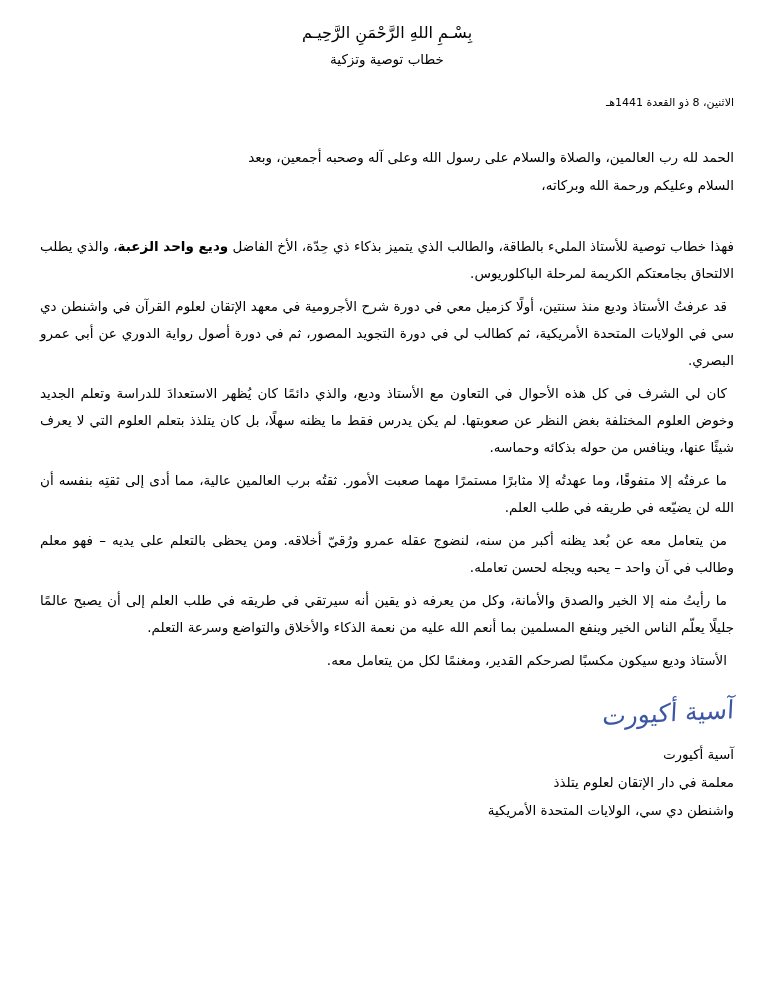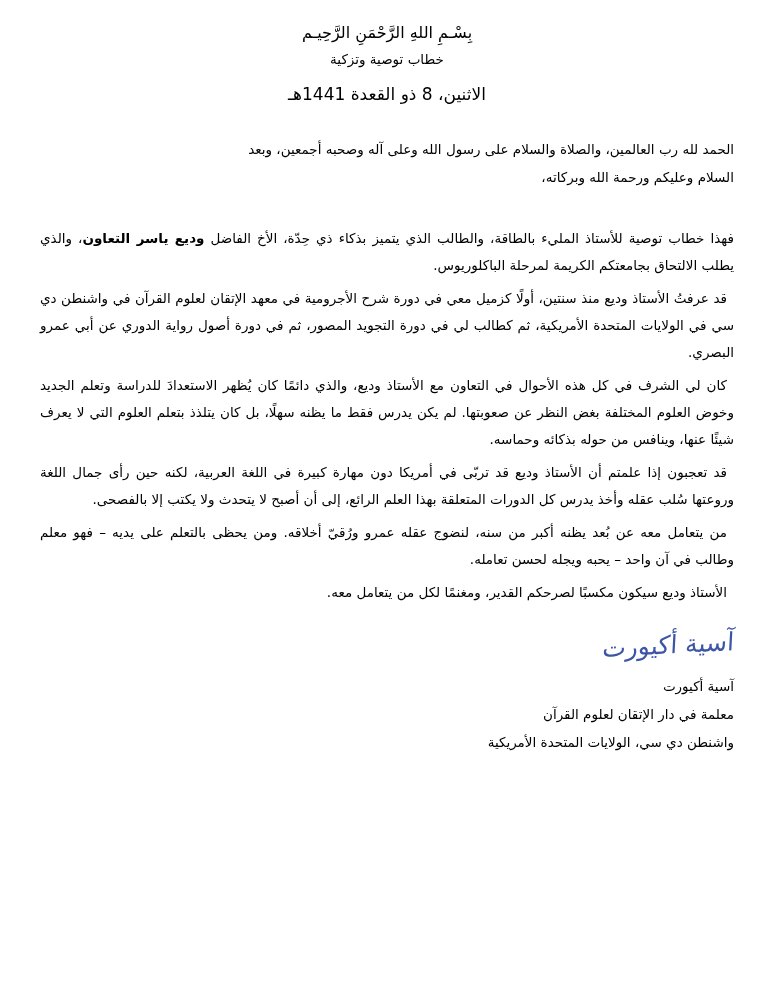--- a/index.html
+++ b/index.html
@@ -21,24 +21,24 @@
     font-size: 16px;
     line-height: 26px;
     letter-spacing: 0.5px;
   }
   .letter-title {
     text-align: center;
     font-size: 13.5px;
     line-height: 27px;
   }
   .letter-date {
-    text-align: center;
-    font-size: 17px;
+    text-align: right;
+    font-size: 11px;
     line-height: 27px;
-    margin-top: 8px;
+    margin-top: 16px;
   }
   p.line {
     margin: 0;
     font-size: 13.5px;
     line-height: 27.5px;
     text-align: right;
   }
   p.hamdala { margin-top: 28px; }
   p.para {
     margin: 0 0 6px 0;
@@ -77,35 +77,36 @@
   <div class="bismillah">بِسْـمِ اللهِ الرَّحْمَنِ الرَّحِيـم</div>
 
   <div class="letter-title">خطاب توصية وتزكية</div>
 
   <div class="letter-date">الاثنين، 8 ذو القعدة 1441هـ</div>
 
   <p class="line hamdala">الحمد لله رب العالمين، والصلاة والسلام على رسول الله وعلى آله وصحبه أجمعين، وبعد</p>
 
   <p class="line">السلام وعليكم ورحمة الله وبركاته،</p>
 
-  <p class="para intro"><span>فهذا خطاب توصية للأستاذ المليء بالطاقة، والطالب الذي يتميز بذكاء ذي حِدّة، الأخ الفاضل </span><span class="student-name">وديع ياسر التعاون</span><span>، والذي يطلب الالتحاق بجامعتكم الكريمة لمرحلة الباكلوريوس.</span></p>
+  <p class="para intro"><span>فهذا خطاب توصية للأستاذ المليء بالطاقة، والطالب الذي يتميز بذكاء ذي حِدّة، الأخ الفاضل </span><span class="student-name">وديع واحد الزعبة</span><span>، والذي يطلب الالتحاق بجامعتكم الكريمة لمرحلة الباكلوريوس.</span></p>
 
   <p class="para indent">قد عرفتُ الأستاذ وديع منذ سنتين، أولًا كزميل معي في دورة شرح الأجرومية في معهد الإتقان لعلوم القرآن في واشنطن دي سي في الولايات المتحدة الأمريكية، ثم كطالب لي في دورة التجويد المصور، ثم في دورة أصول رواية الدوري عن أبي عمرو البصري.</p>
 
   <p class="para indent">كان لي الشرف في كل هذه الأحوال في التعاون مع الأستاذ وديع، والذي دائمًا كان يُظهر الاستعدادَ للدراسة وتعلم الجديد وخوض العلوم المختلفة بغض النظر عن صعوبتها. لم يكن يدرس فقط ما يظنه سهلًا، بل كان يتلذذ بتعلم العلوم التي لا يعرف شيئًا عنها، وينافس من حوله بذكائه وحماسه.</p>
 
+  <p class="para indent">ما عرفتُه إلا متفوقًا، وما عهدتُه إلا مثابرًا مستمرًا مهما صعبت الأمور. ثقتُه برب العالمين عالية، مما أدى إلى ثقتِه بنفسه أن الله لن يضيّعه في طريقه في طلب العلم.</p>
 
-  <p class="para indent">قد تعجبون إذا علمتم أن الأستاذ وديع قد تربّى في أمريكا دون مهارة كبيرة في اللغة العربية، لكنه حين رأى جمال اللغة وروعتها سُلب عقله وأخذ يدرس كل الدورات المتعلقة بهذا العلم الرائع، إلى أن أصبح لا يتحدث ولا يكتب إلا بالفصحى.</p>
 
   <p class="para indent">من يتعامل معه عن بُعد يظنه أكبر من سنه، لنضوج عقله عمرو ورُقيّ أخلاقه. ومن يحظى بالتعلم على يديه – فهو معلم وطالب في آن واحد – يحبه ويجله لحسن تعامله.</p>
 
+  <p class="para indent">ما رأيتُ منه إلا الخير والصدق والأمانة، وكل من يعرفه ذو يقين أنه سيرتقي في طريقه في طلب العلم إلى أن يصبح عالمًا جليلًا يعلّم الناس الخير وينفع المسلمين بما أنعم الله عليه من نعمة الذكاء والأخلاق والتواضع وسرعة التعلم.</p>
 
   <p class="para indent">الأستاذ وديع سيكون مكسبًا لصرحكم القدير، ومغنمًا لكل من يتعامل معه.</p>
 
   <div class="signature-script" style="color: rgb(60, 86, 165);">آسية أكيورت</div>
 
   <div class="sig-block">
     <div class="sig-line">آسية أكيورت</div>
-    <div class="sig-line">معلمة في دار الإتقان لعلوم القرآن</div>
+    <div class="sig-line">معلمة في دار الإتقان لعلوم يتلذذ</div>
     <div class="sig-line">واشنطن دي سي، الولايات المتحدة الأمريكية</div>
   </div>
 
 </div>
 
 </body></html>

